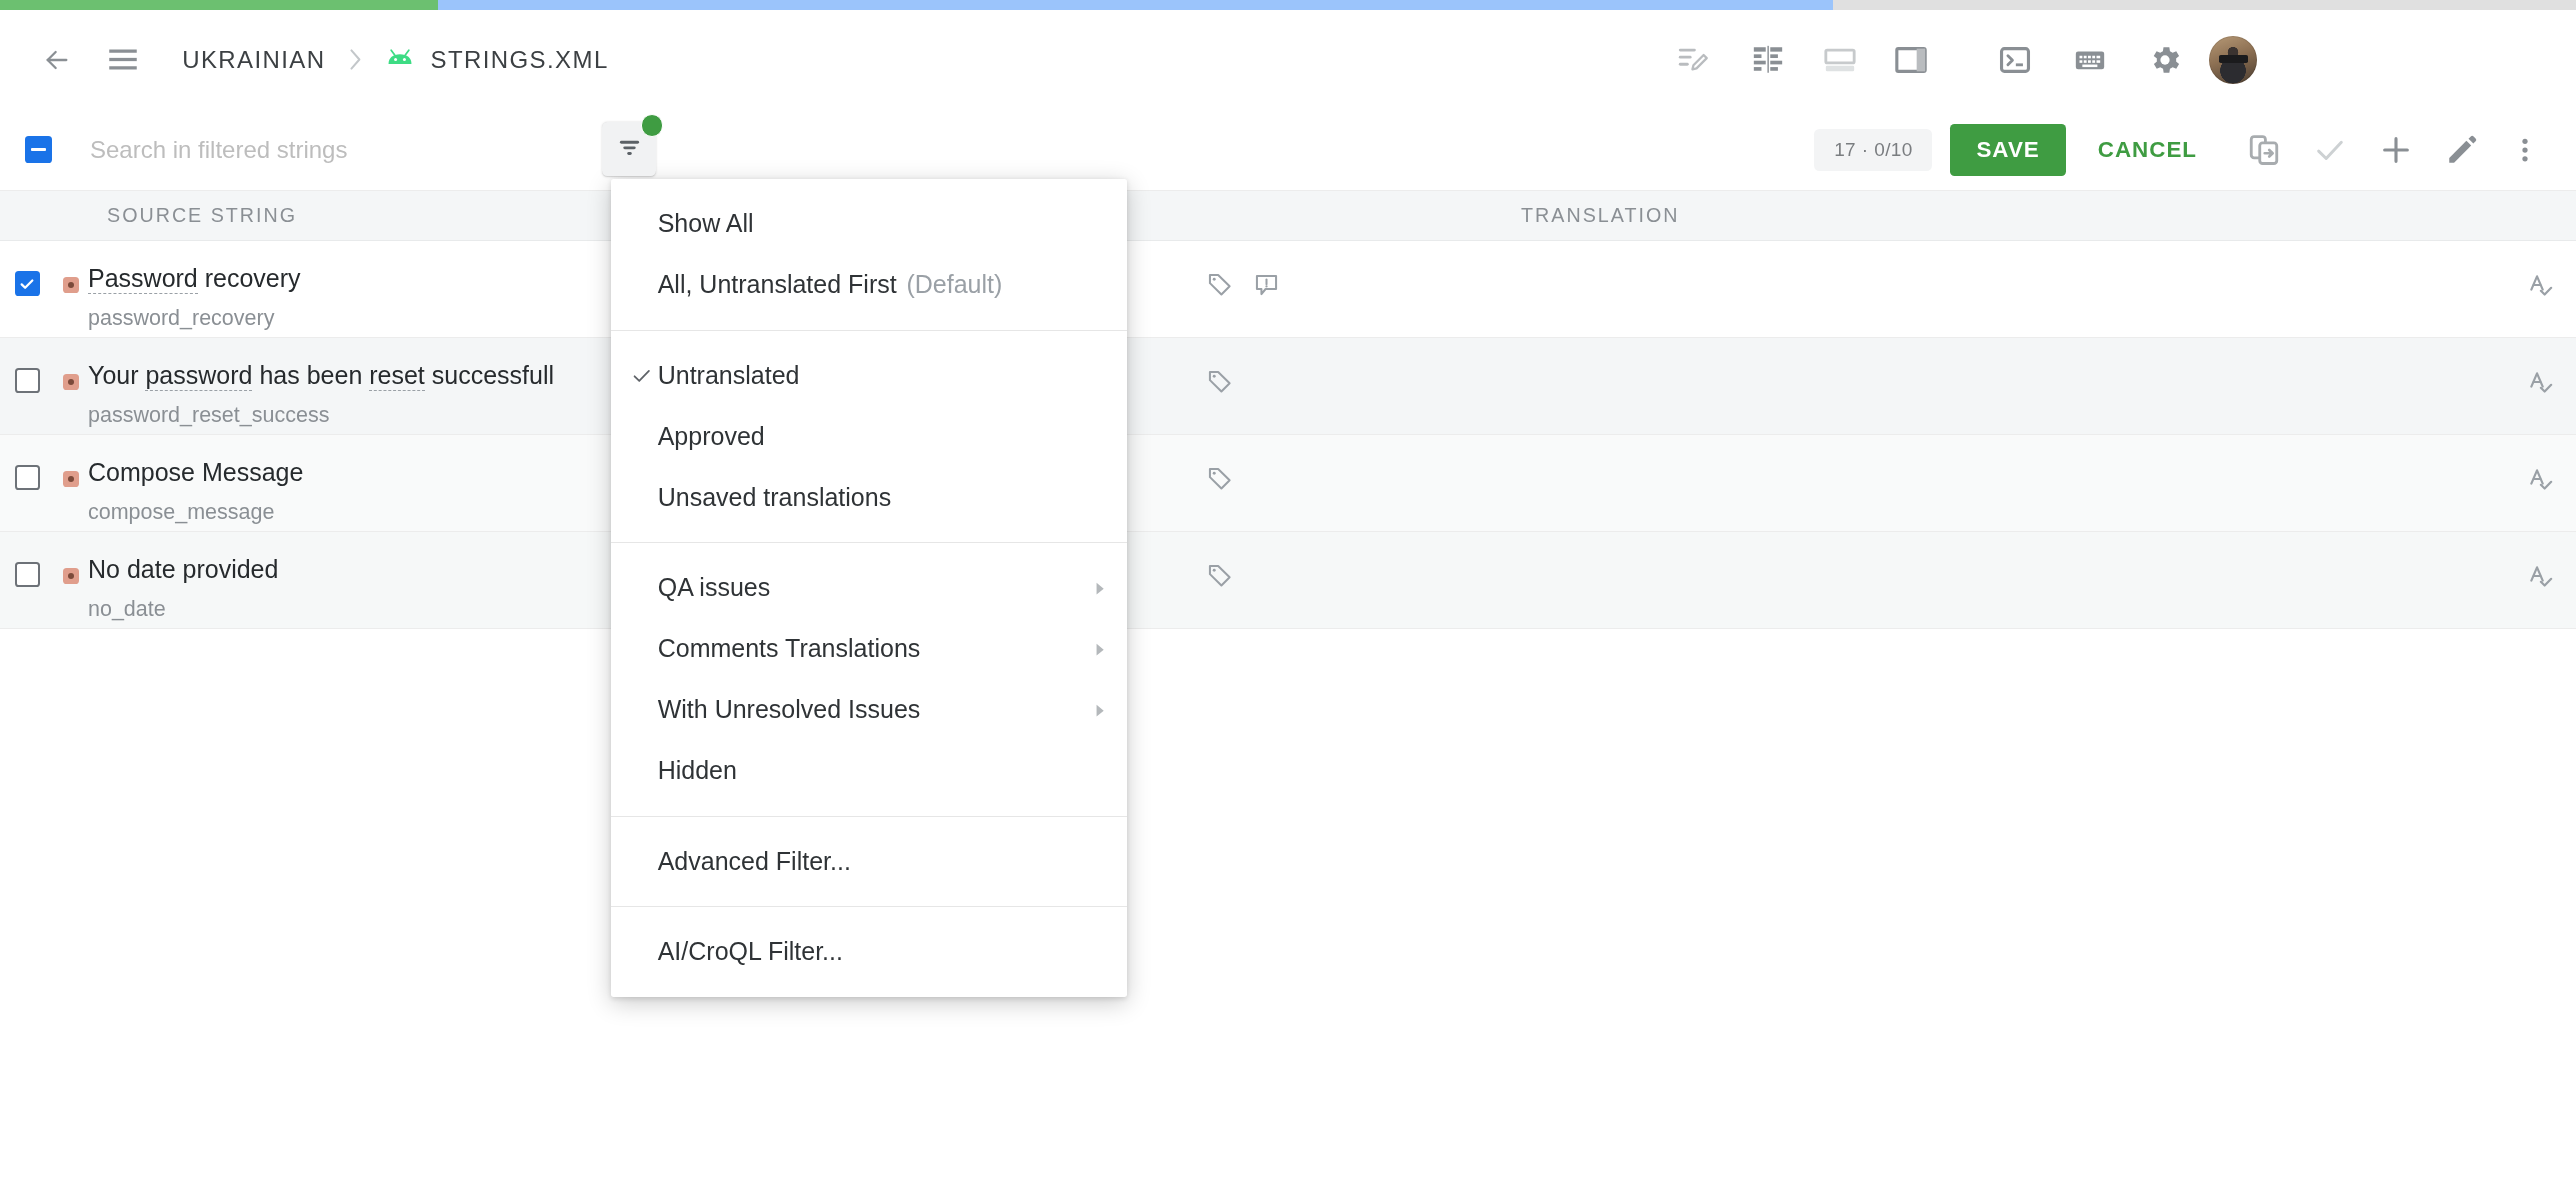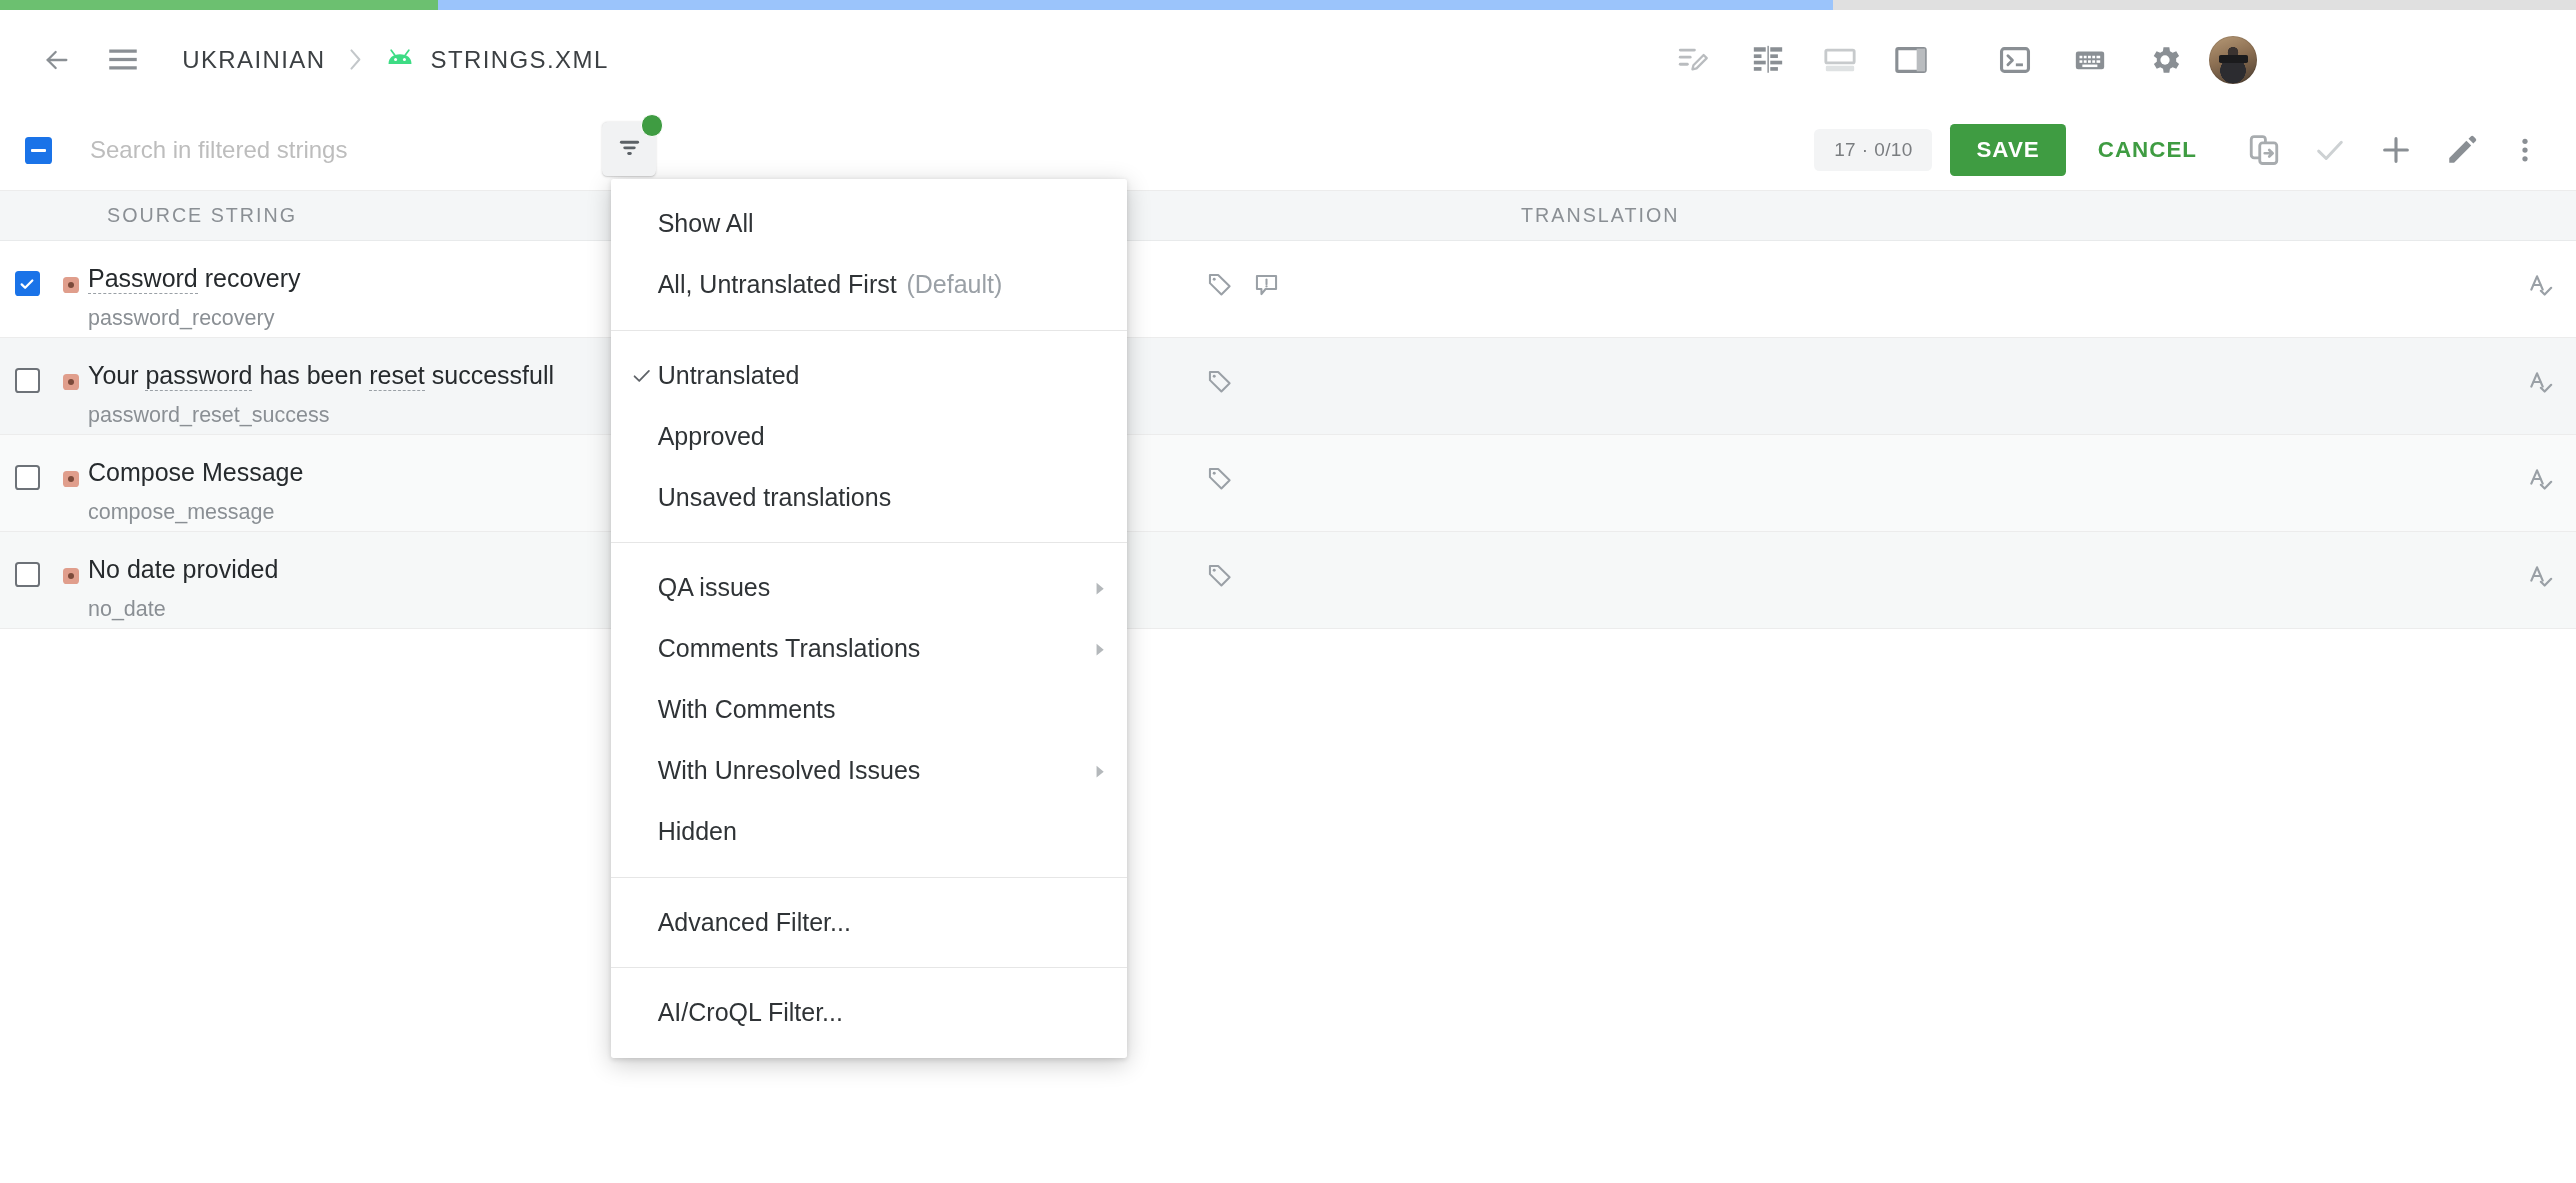--- a/index.html
+++ b/index.html
@@ -51,21 +51,21 @@
     content:""; position:absolute; left:9.8px; top:19.7px; width:29px; height:8px;
     background:#1b1b1d; border-radius:1.8px;
   }
 
   
   .actionbar {
     position: absolute; top: 110px; left: 0; width: 2576px; height: 81px;
     background: #ffffff; display: flex; align-items: center;
     border-bottom: 0.9px solid #ececec;
   }
-  .ab-left { display: flex; align-items: flex-end; padding-left: 25px; flex: 1; }
+  .ab-left { display: flex; align-items: flex-start; padding-left: 25px; flex: 1; }
 
   .tri-checkbox {
     width: 27px; height: 27px; border-radius: 3.6px; background: #1a73e8;
     display: flex; align-items: center; justify-content: center; cursor: pointer;
     flex: 0 0 auto;
   }
   .tri-checkbox .dash { width: 14.3px; height: 3.6px; background: #fff; border-radius: 0.9px; }
 
   .search-input {
     border: none; outline: none; background: transparent;
@@ -565,24 +565,20 @@
     </div>
     <div class="mi">
       <span class="check-slot"></span>
       <span class="mi-label">Comments Translations</span>
       <span class="arrow"><svg width="14.3" height="14.3" viewBox="0 0 12 12" fill="#b4b8bb">
           <path d="M3 1l6 5-6 5z"></path>
         </svg></span>
     </div>
     <div class="mi">
       <span class="check-slot"></span>
-      <span class="mi-label">With Comments</span>
-    </div>
-    <div class="mi">
-      <span class="check-slot"></span>
       <span class="mi-label">With Unresolved Issues</span>
       <span class="arrow"><svg width="14.3" height="14.3" viewBox="0 0 12 12" fill="#b4b8bb">
           <path d="M3 1l6 5-6 5z"></path>
         </svg></span>
     </div>
     <div class="mi">
       <span class="check-slot"></span>
       <span class="mi-label">Hidden</span>
     </div>
     <div class="m-sep"></div>

